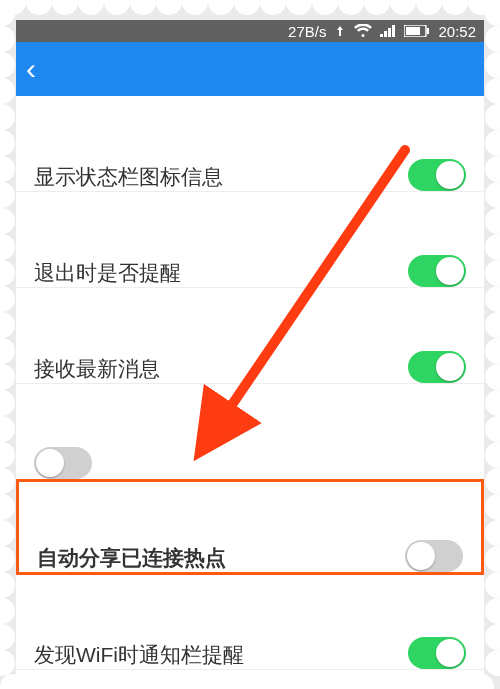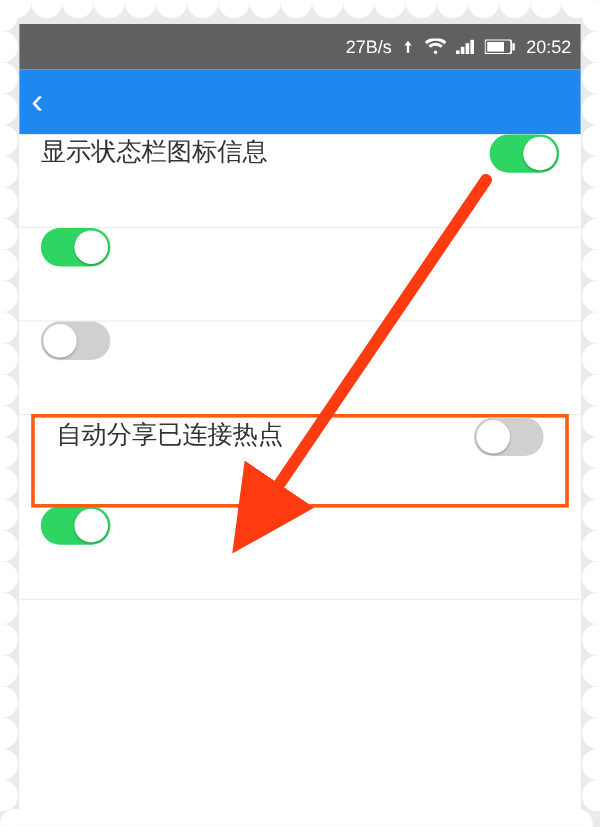--- a/index.html
+++ b/index.html
@@ -22,21 +22,21 @@
   .screen {
     position: absolute;
     left: 16px;
     right: 16px;
     top: 20px;
     bottom: 0;
     background: #fff;
     overflow: hidden;
   }
   .status-bar {
-    height: 38px;
+    height: 22px;
     background: #606060;
     color: #fff;
     display: flex;
     align-items: center;
     justify-content: flex-end;
     gap: 8px;
     padding: 0 8px;
     font-size: 15px;
   }
   .status-bar .sp { flex: 1; }
@@ -52,33 +52,34 @@
   }
   .header .back {
     font-size: 30px;
     line-height: 1;
     margin-right: 6px;
     font-weight: 200;
   }
   .list { background: #fff; }
   .row {
     display: flex;
-    align-items: flex-start;
+    align-items: flex-end;
     justify-content: space-between;
     padding: 0 18px;
-    height: 78px;
+    height: 96px;
     border-bottom: 1px solid #ededed;
     font-size: 21px;
     color: #333;
   }
   .row.highlight {
     border: 3px solid #ff5a12;
-    margin: -1px 10px;
+    margin: -1px 0;
     position: relative;
     z-index: 5;
+    font-weight: bold;
   }
   .row.last { border-bottom: none; height: 50px; align-items: flex-start; padding-top: 14px;}
   .toggle {
     width: 58px;
     height: 32px;
     border-radius: 16px;
     position: relative;
     flex-shrink: 0;
   }
   .toggle .knob {
@@ -235,36 +236,44 @@
   </div>
 
   <div class="list" id="list">
       <div class="row">
         <span>显示状态栏图标信息</span>
         <div class="toggle on">
           <div class="knob"></div>
         </div>
       </div>
       <div class="row">
+        <span>退出时是否提醒</span>
+        <div class="toggle on">
+          <div class="knob"></div>
+        </div>
+      </div>
+      <div class="row">
+        <span>接收最新消息</span>
         <div class="toggle on">
           <div class="knob"></div>
         </div>
       </div>
       <div class="row">
         <div class="toggle off">
           <div class="knob"></div>
         </div>
       </div>
       <div class="row highlight">
         <span>自动分享已连接热点</span>
         <div class="toggle off">
           <div class="knob"></div>
         </div>
       </div>
       <div class="row">
+        <span>发现WiFi时通知栏提醒</span>
         <div class="toggle on">
           <div class="knob"></div>
         </div>
       </div>
       <div class="row last">
         <span></span>
       </div>
     </div>
 
 </div>

